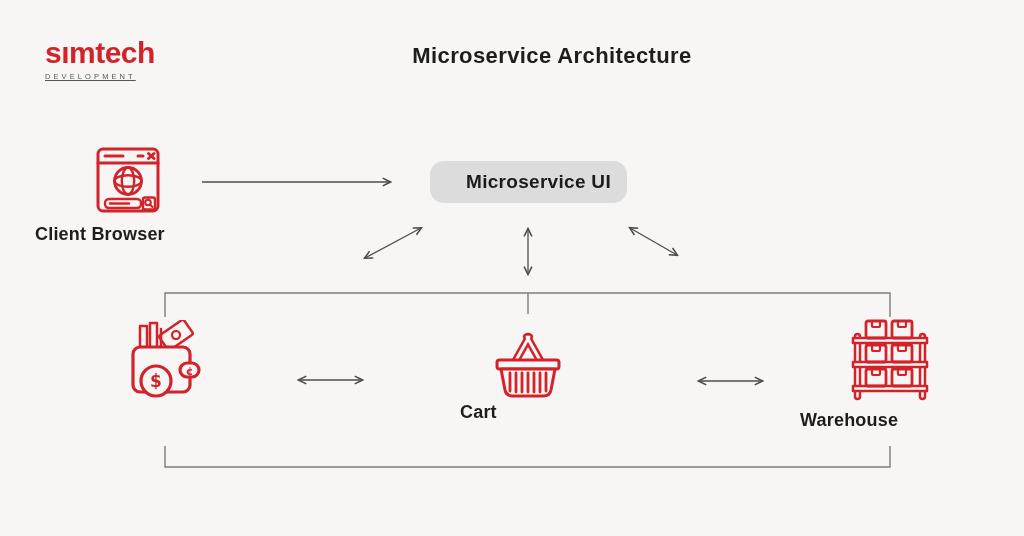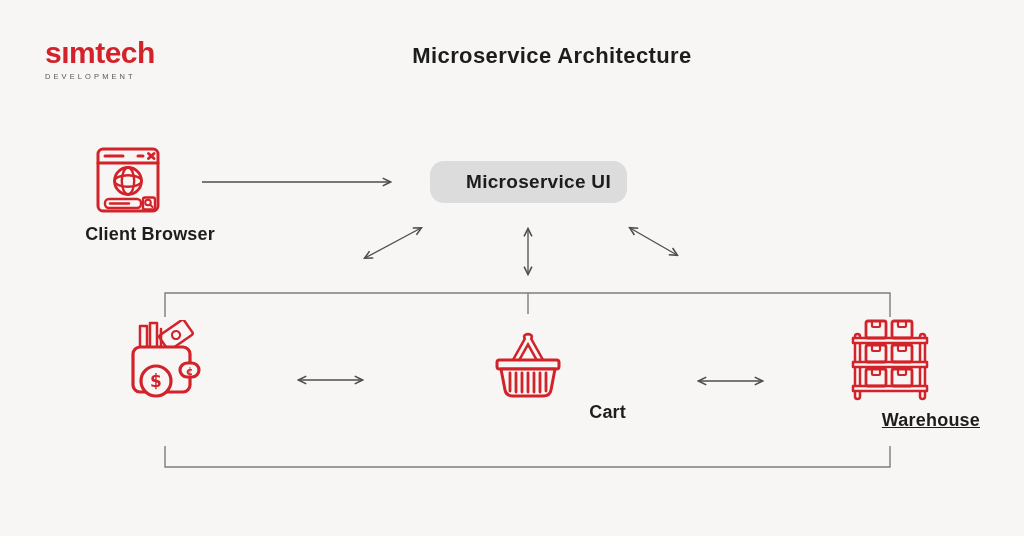--- a/index.html
+++ b/index.html
@@ -13,25 +13,25 @@
   .abs { position:absolute; }
   .title {
     font-size:22px; font-weight:bold; color:#1d1d1b;
     text-align:center; letter-spacing:.4px;
   }
   .brand {
     font-size:30px; font-weight:bold; color:#d2232a;
     line-height:1; letter-spacing:-.5px;
   }
   .tagline {
-    font-size:7.5px; letter-spacing:3.1px; color:#55565a; margin-top:4px;
+    font-size:7.5px; letter-spacing:3.1px; color:#55565a; margin-top:4px;text-decoration:underline;
   }
   .node-label {
     font-size:18px; font-weight:bold; color:#1d1d1b;
-    text-align:right; letter-spacing:.2px;
+    text-align:left; letter-spacing:.2px;
   }
   .pill {
     background:#dcdcdc; border-radius:14px;
     display:flex; align-items:center; justify-content:center;
     font-size:19px; font-weight:bold; color:#1c1c1c; letter-spacing:.3px;
   }
   svg { display:block; }
 </style>
 </head>
 <body>
@@ -121,21 +121,21 @@
         <line x1="21" y1="43" x2="21" y2="61"></line>
         <line x1="27" y1="43" x2="27" y2="62"></line>
         <line x1="33" y1="43" x2="33" y2="62"></line>
         <line x1="39" y1="43" x2="39" y2="62"></line>
         <line x1="45" y1="43" x2="45" y2="62"></line>
         <line x1="51" y1="43" x2="51" y2="62"></line>
         <line x1="57" y1="43" x2="57" y2="61"></line>
       </g>
     </g>
   </svg>
-  <div class="abs node-label" style="left:446px; top:402px; width:180px;">Cart</div>
+  <div class="abs node-label" style="left:460px; top:402px; width:180px;">Cart</div>
 
   <svg class="abs" style="left:850px; top:315px;" width="80" height="86" viewBox="0 0 80 86">
     <g fill="none" stroke="#d2232a" stroke-linecap="round" stroke-linejoin="round">
       <rect x="5" y="19" width="5" height="65" rx="2.5" stroke-width="2.5"></rect>
       <rect x="70" y="19" width="5" height="65" rx="2.5" stroke-width="2.5"></rect>
       <rect x="3" y="23" width="74" height="5" fill="#f7f6f4" stroke-width="2.5"></rect>
       <rect x="3" y="47" width="74" height="5" fill="#f7f6f4" stroke-width="2.5"></rect>
       <rect x="3" y="71" width="74" height="5" fill="#f7f6f4" stroke-width="2.5"></rect>
       <g stroke-width="2.8">
         <rect x="16" y="6" width="20" height="17" rx="2"></rect>
@@ -148,15 +148,15 @@
       <g stroke-width="2.2">
         <rect x="22" y="6" width="8" height="6" rx="1"></rect>
         <rect x="48" y="6" width="8" height="6" rx="1"></rect>
         <rect x="22" y="30" width="8" height="6" rx="1"></rect>
         <rect x="48" y="30" width="8" height="6" rx="1"></rect>
         <rect x="22" y="54" width="8" height="6" rx="1"></rect>
         <rect x="48" y="54" width="8" height="6" rx="1"></rect>
       </g>
     </g>
   </svg>
-  <div class="abs node-label" style="left:800px; top:410px; width:180px;text-decoration:underline;">Warehouse</div>
+  <div class="abs node-label" style="left:800px; top:410px; width:180px;">Warehouse</div>
 
 </div>
 
 </body></html>

